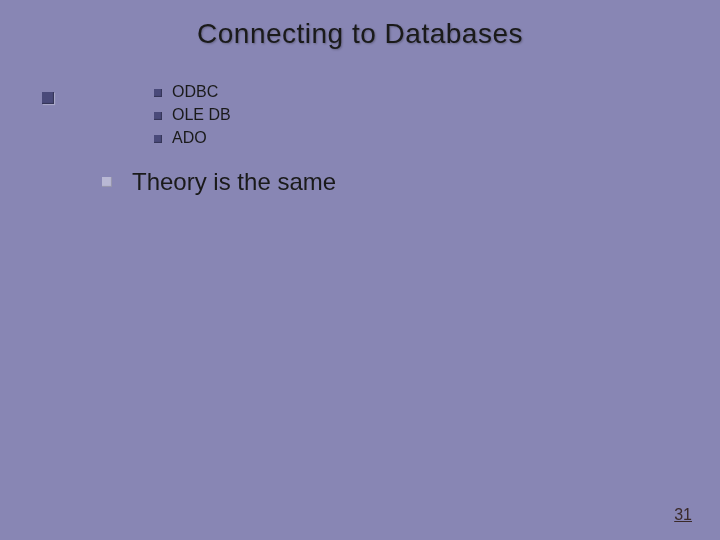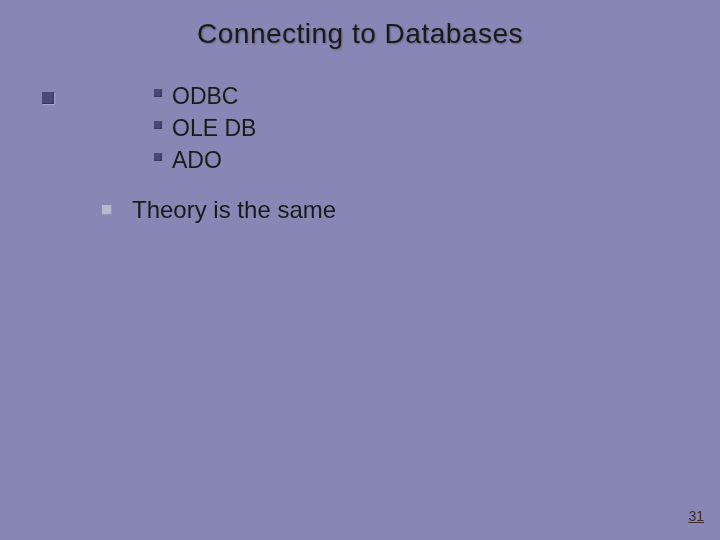--- a/index.html
+++ b/index.html
@@ -51,41 +51,41 @@
   .level2 .bullet-l2 {
     position: absolute;
     left: 62px;
     top: 10px;
     width: 10px;
     height: 10px;
     background: #b9b8d4;
     box-shadow: inset -1px -1px 1px rgba(0,0,0,0.2);
   }
   .level3 {
-    font-size: 23px;
+    font-size: 16px;
     line-height: 1.3;
     margin-bottom: 2px;
     padding-left: 132px;
     position: relative;
   }
   .level3 .bullet-l3 {
     position: absolute;
     left: 114px;
     top: 7px;
     width: 8px;
     height: 8px;
     background: #4a4a7a;
     box-shadow: inset -1px -1px 1px rgba(0,0,0,0.3);
   }
   .gap-after { margin-bottom: 19px; }
   .pagenum {
     position: absolute;
-    right: 16px;
+    right: 28px;
     bottom: 16px;
-    font-size: 14px;
+    font-size: 16px;
     color: #3a2a2a;
     text-decoration: underline;
   }
 </style>
 </head>
 <body>
 
 <div class="slide">
 
   <h1 class="title">Connecting to Databases</h1>

